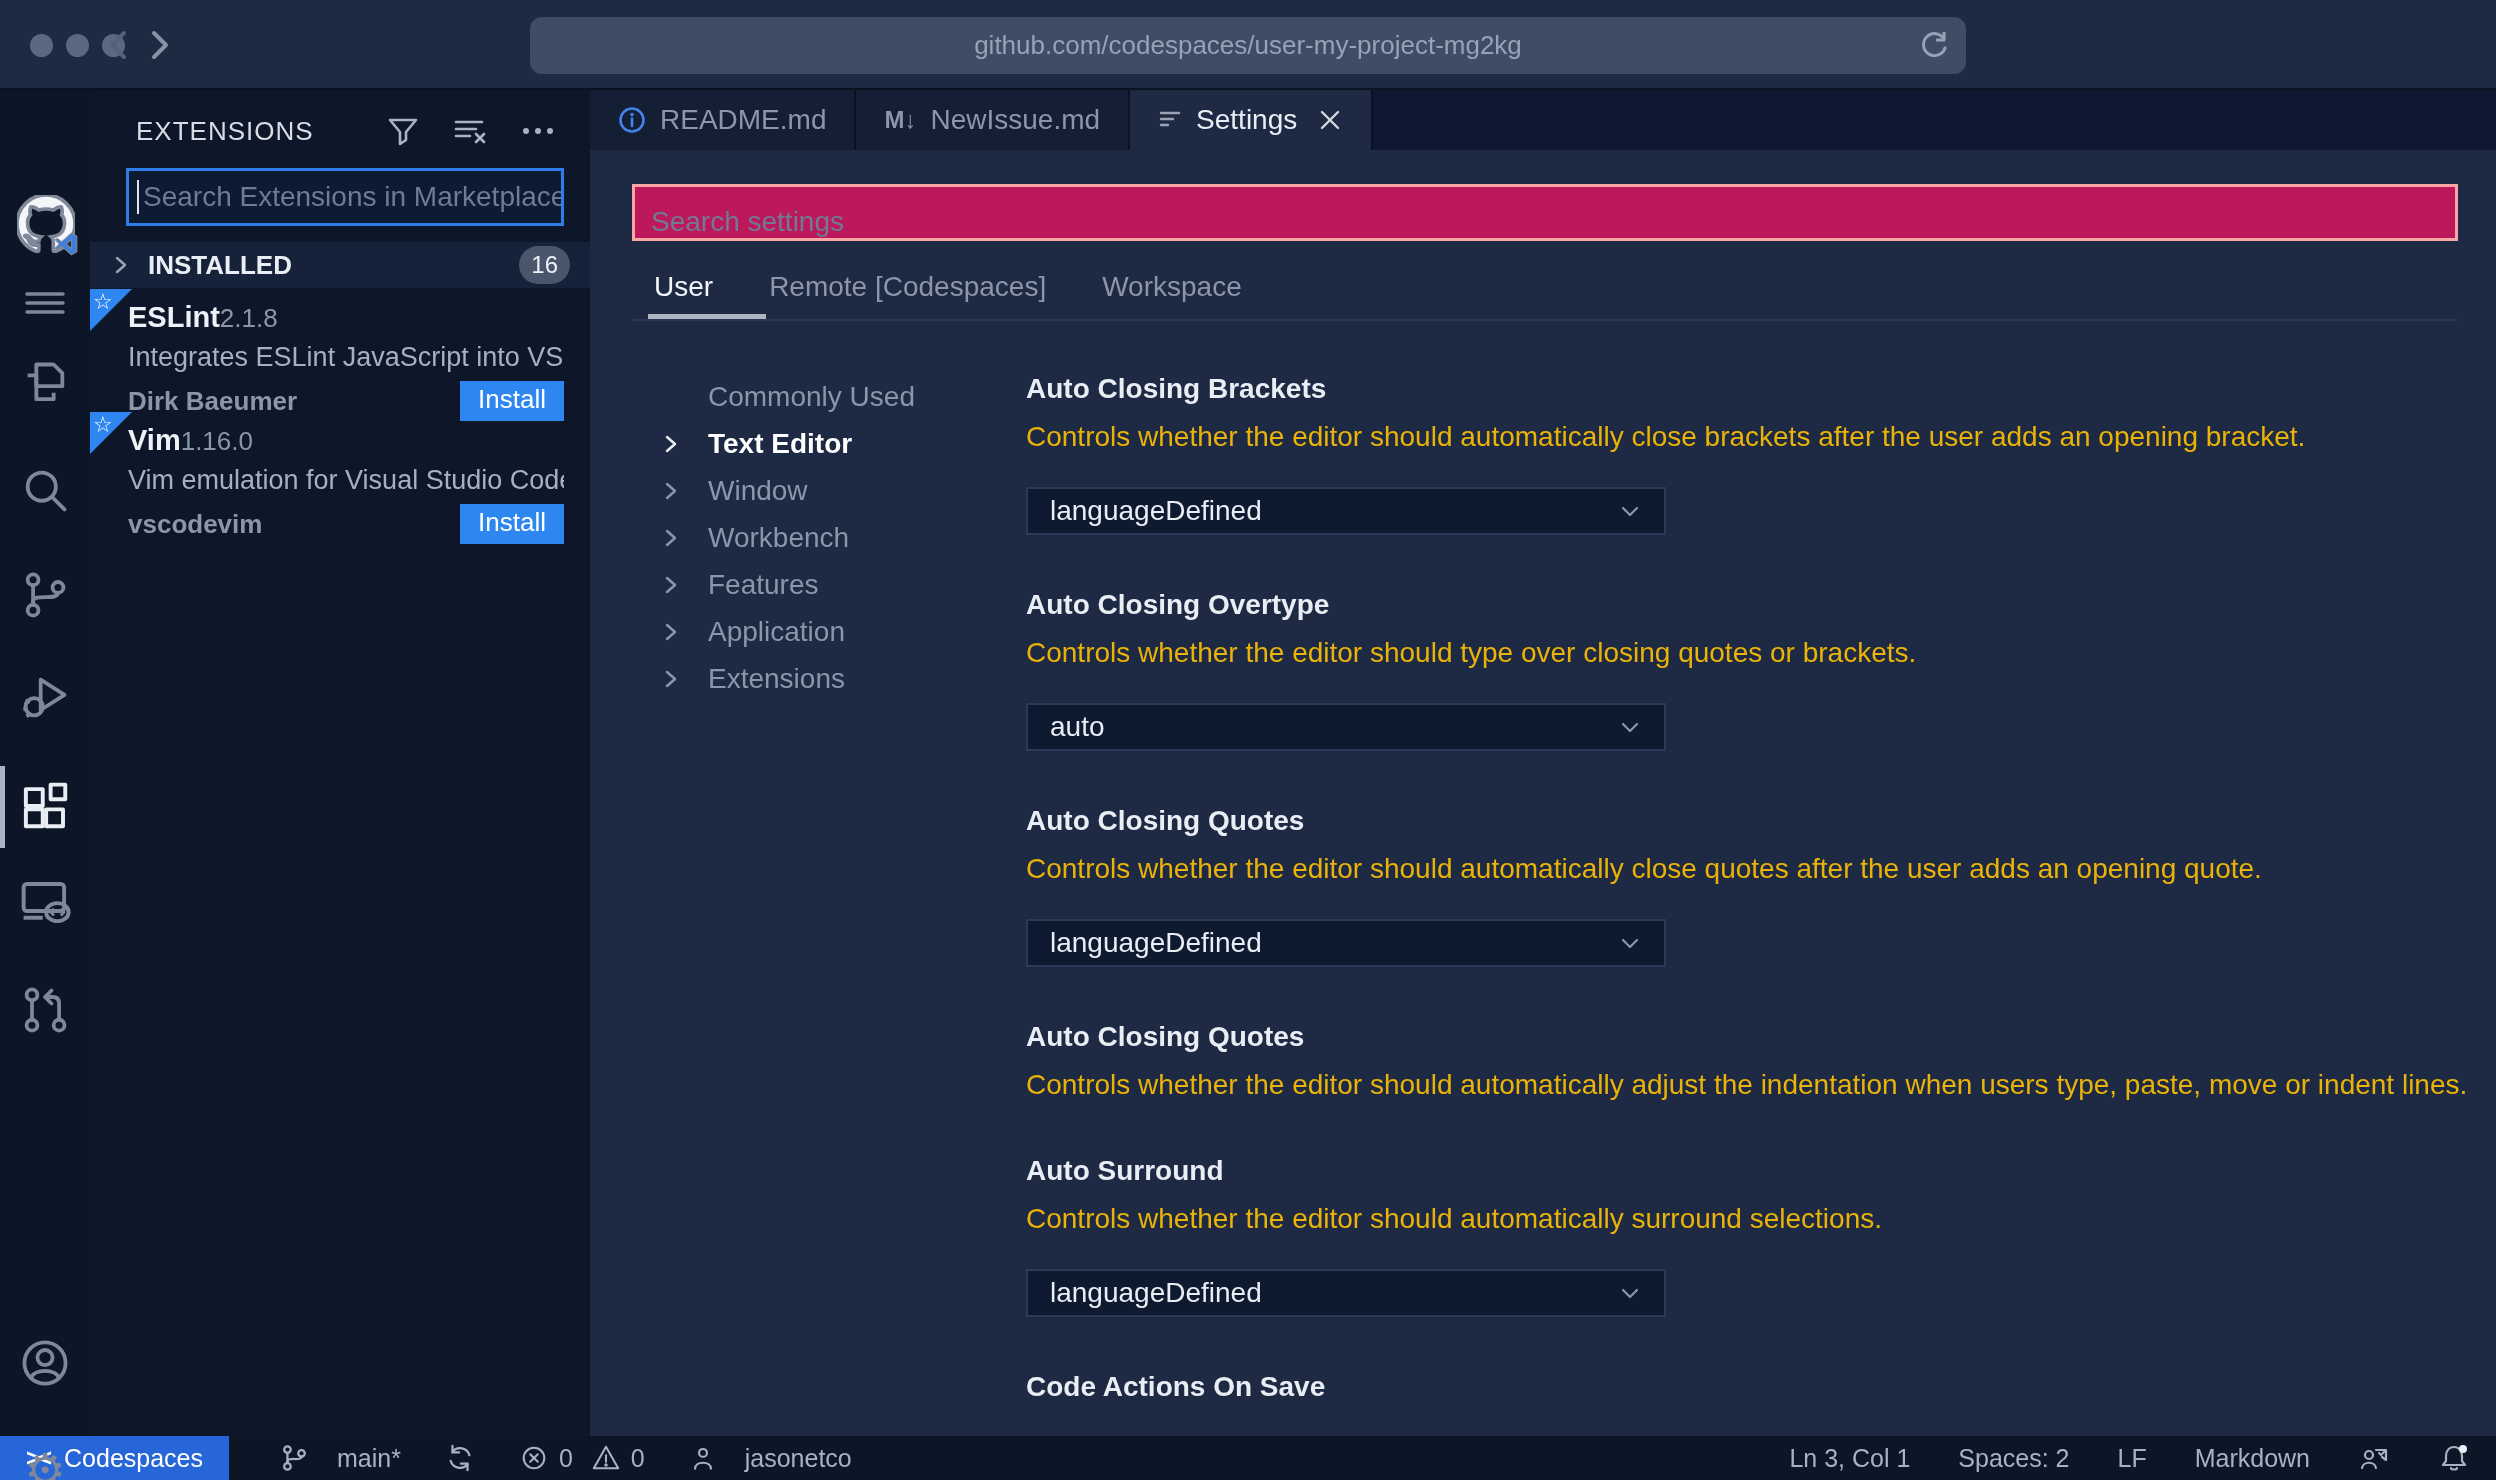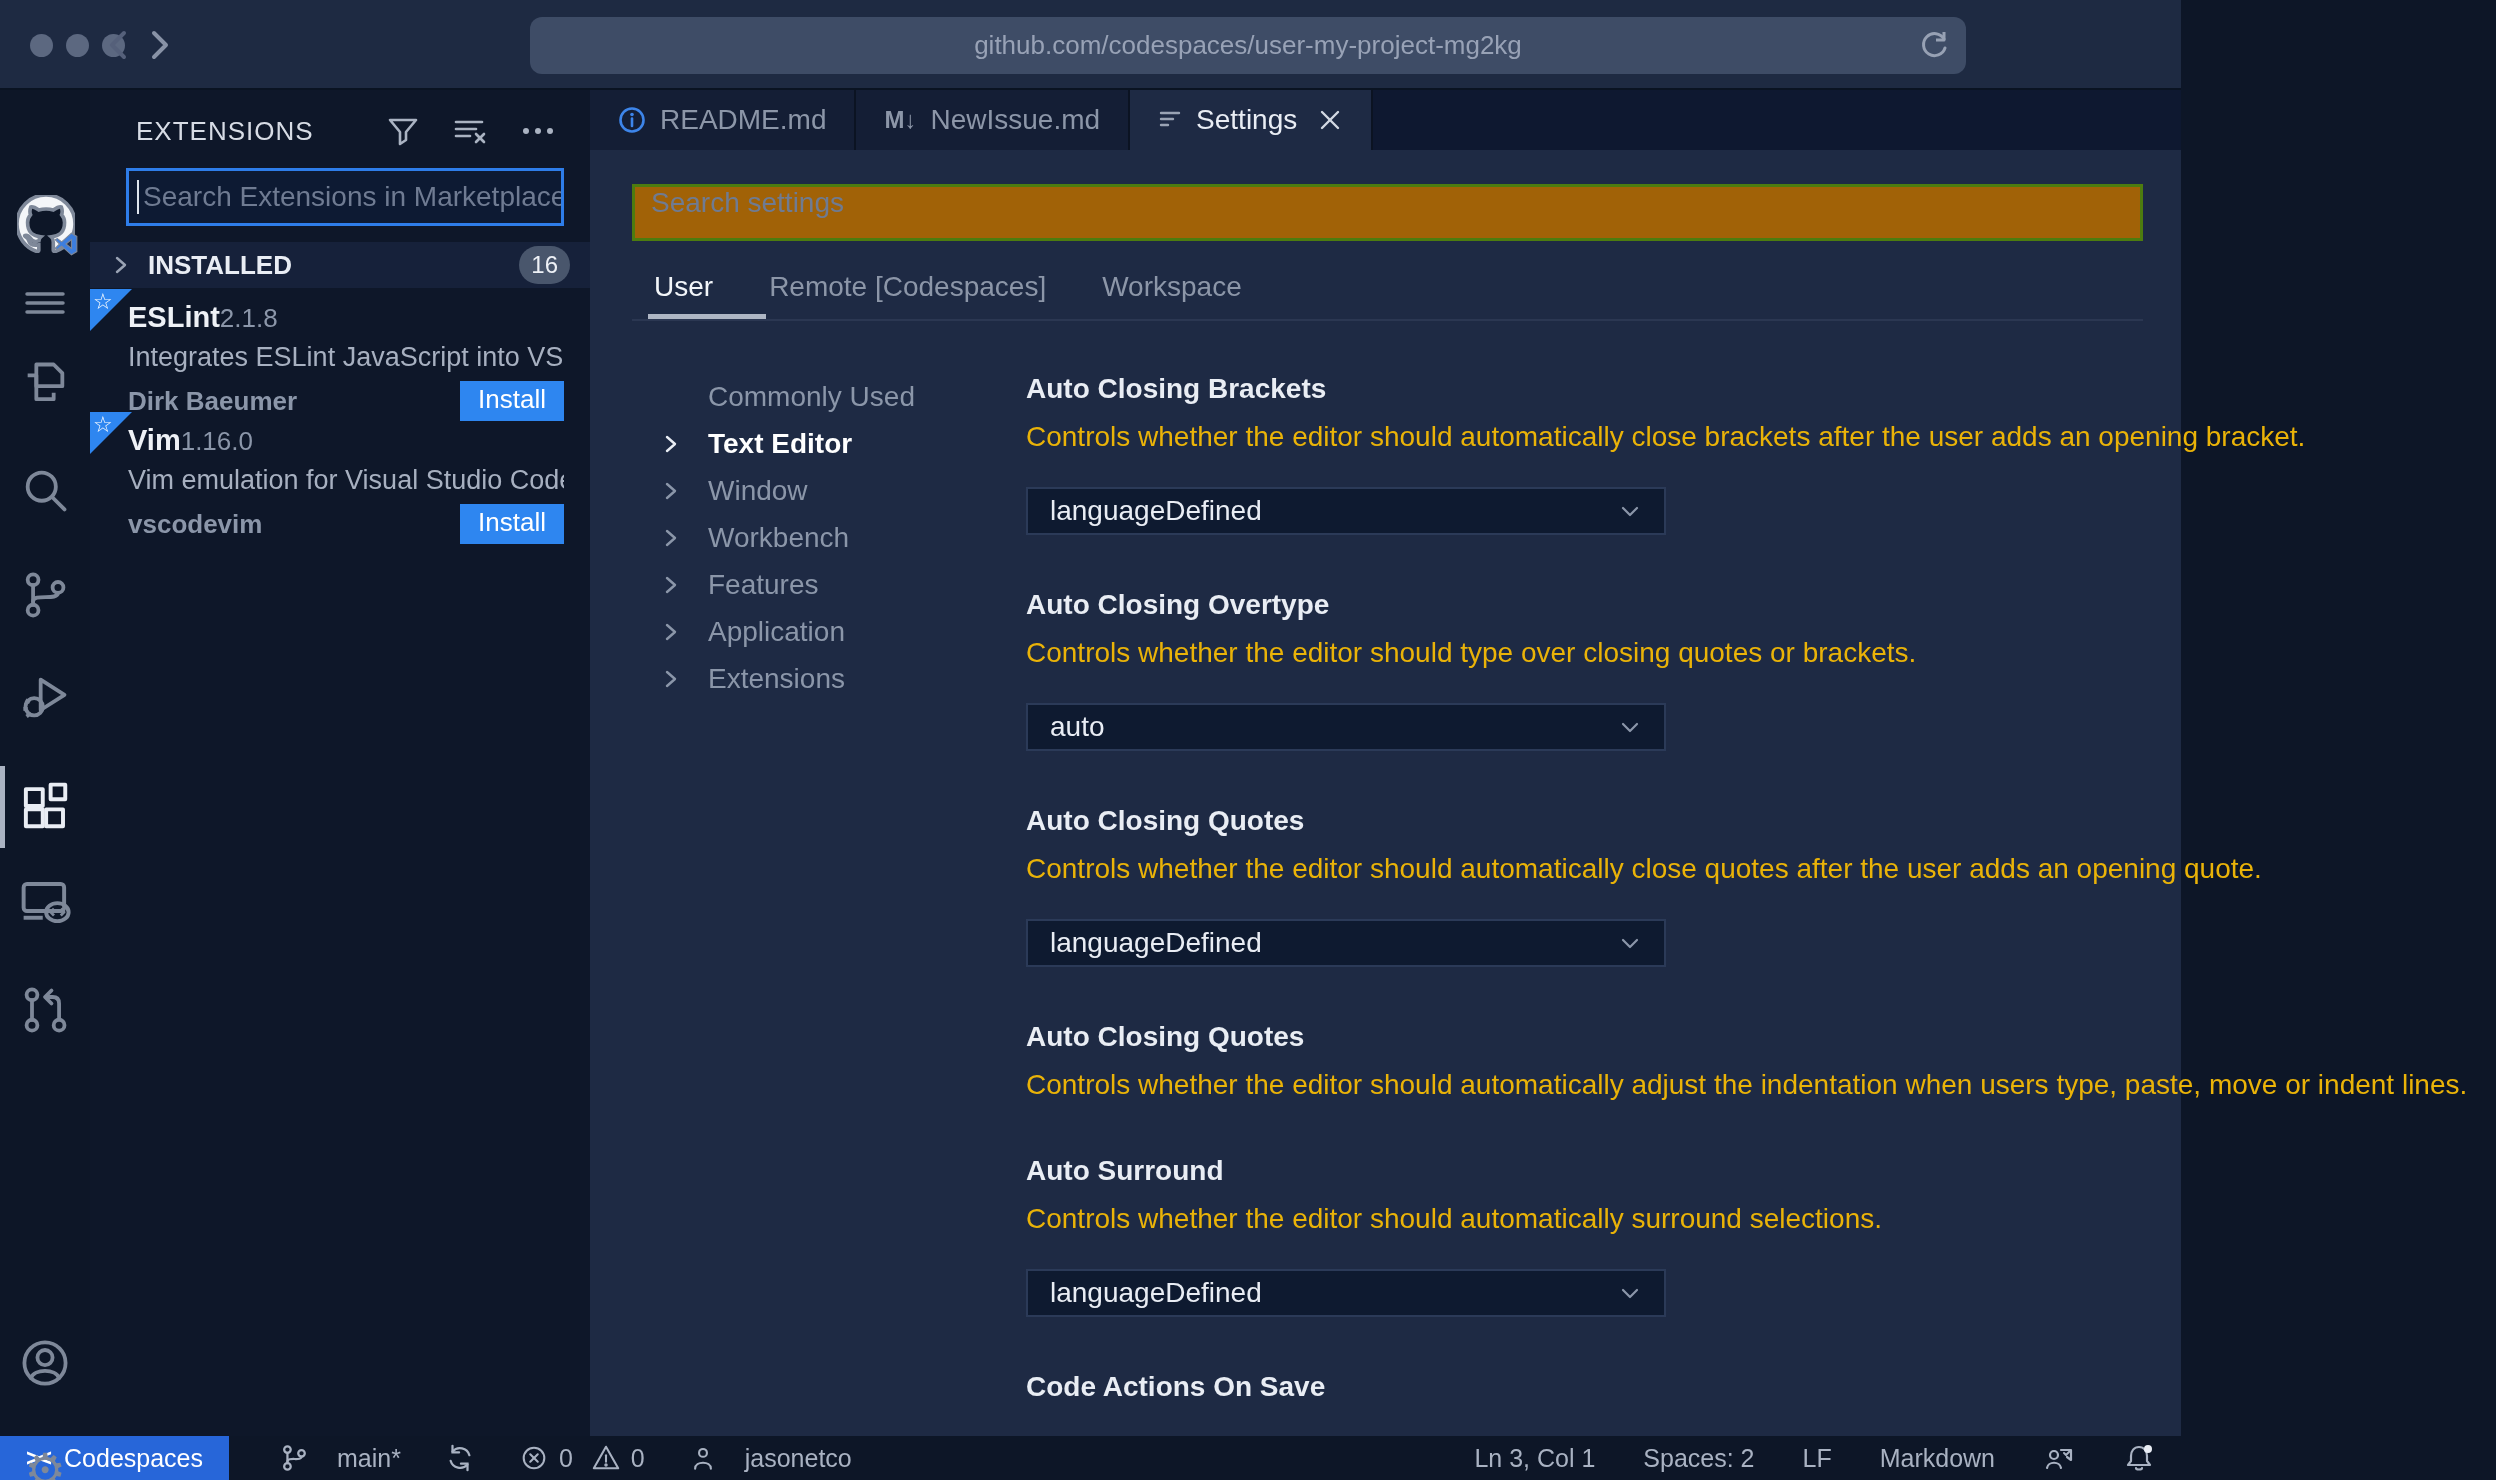--- a/index.html
+++ b/index.html
@@ -1,18 +1,18 @@
 <!DOCTYPE html>
 <html><head>
 <meta charset="utf-8">
 <style>
   * { margin:0; padding:0; box-sizing:border-box; }
   html,body { width:2496px; height:1480px; overflow:hidden; background:#0d1627;
               font-family:"Liberation Sans", sans-serif; }
-  .stage { position:relative; width:2181px; height:1480px; display:flex; flex-direction:column; }
+  .stage { position:relative; width:2496px; height:1480px; display:flex; flex-direction:column; }
 
   
   .chrome { position:relative; height:90px; background:#1e2a42; flex:0 0 auto; border-bottom:2px solid #0a1322; }
   .traffic { position:absolute; left:30px; top:34px; display:flex; gap:13px; }
   .traffic .dot { width:23px; height:23px; border-radius:50%; background:#5c6880; }
   .nav-arrow { position:absolute; top:28px; width:34px; height:34px; }
   .nav-back { left:102px; }
   .nav-fwd  { left:142px; }
   .url-pill { position:absolute; left:530px; top:17px; width:1436px; height:57px; background:#3e4c66;
               border-radius:12px; display:flex; align-items:center; justify-content:center;
@@ -69,21 +69,21 @@
   
   .main { flex:1; display:flex; flex-direction:column; background:#0e1830; min-width:0; }
   .tab-strip { height:60px; display:flex; flex:0 0 auto; background:#0e1830; }
   .tab { display:flex; align-items:center; gap:14px; padding:0 28px; font-size:28px; color:#8c96a8;
          background:#141e35; border-right:2px solid #0b1322; }
   .tab.active { background:#1e2a44; color:#e9edf4; }
   .tab .close { margin-left:6px; }
   .md-glyph { font-size:24px; font-weight:bold; color:#8c96a8; }
 
   .editor { flex:1; background:#1e2a44; padding:34px 38px 0 42px; min-height:0; position:relative; }
-  .set-search { width:100%; height:57px; border:3px solid #4d7c0f; background:#a16207; display:flex; align-items:flex-start; }
+  .set-search { width:100%; height:57px; border:3px solid #fca5a5; background:#be185d; display:flex; align-items:flex-end; }
   .set-search input { flex:1; background:transparent; border:none; outline:none; color:#e9edf4;
                       font-size:28px; font-family:inherit; padding-left:16px; }
   .set-search input::placeholder { color:#6f7b92; }
   .scope-tabs { display:flex; gap:56px; margin:30px 0 0 22px; font-size:28px; color:#8c96a8; }
   .scope { position:relative; padding-bottom:14px; }
   .scope.active { color:#f2f5f9; }
   .scope.active::after { content:""; position:absolute; left:-6px; bottom:-2px; width:118px; height:5px; background:#aeb6c4; }
   .scope-sep { height:2px; background:#2b3752; margin-top:2px; }
 
   .settings-body { display:flex; padding-top:52px; }

